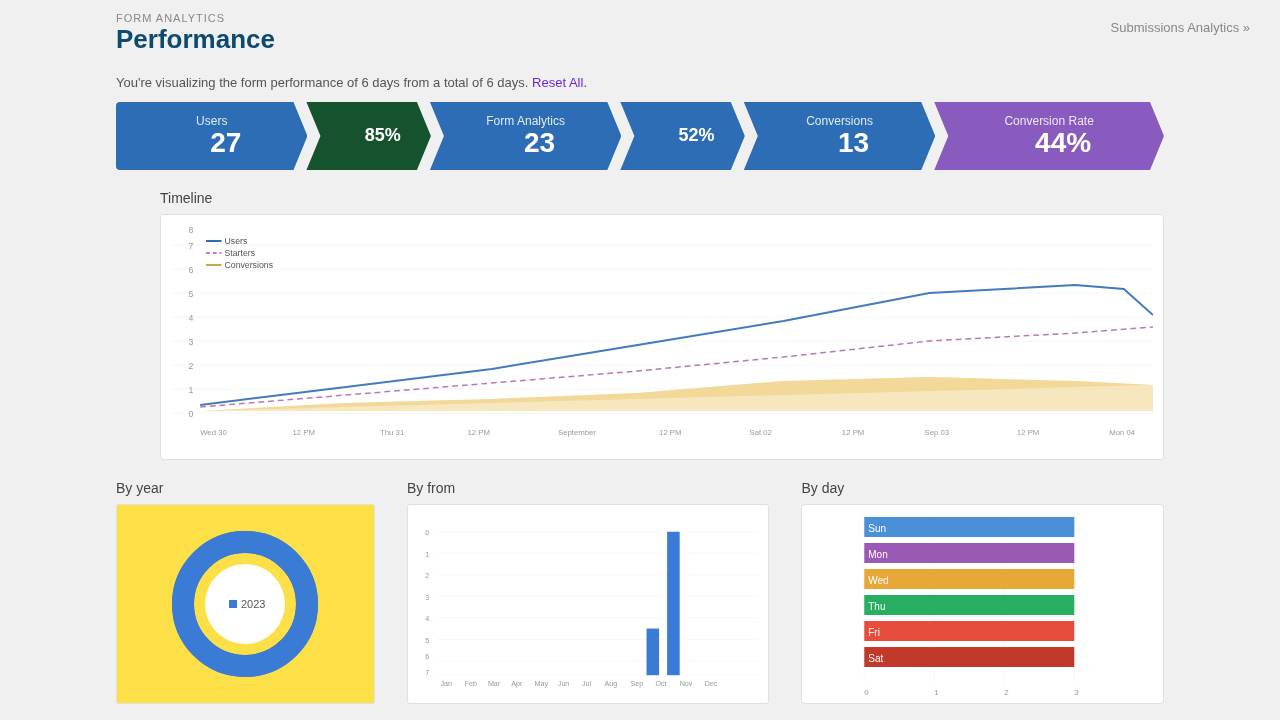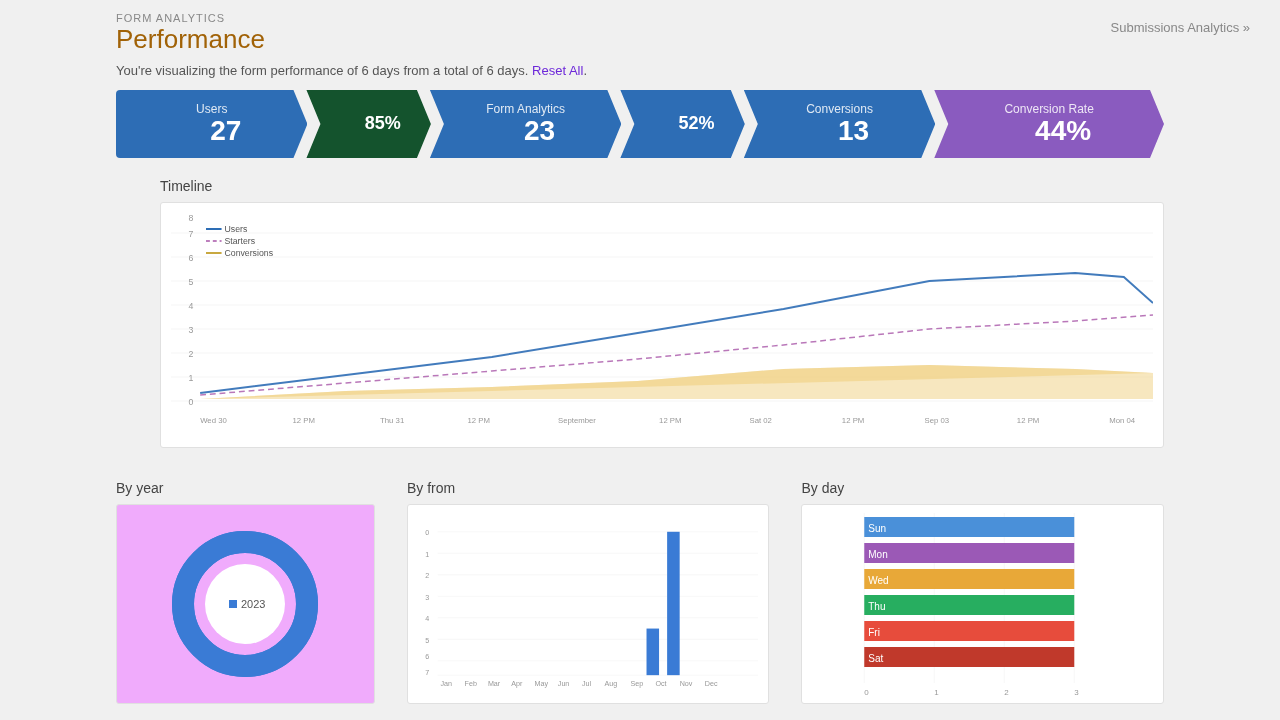--- a/index.html
+++ b/index.html
@@ -22,23 +22,23 @@
       background: #f0f0f0;
     }
     .form-analytics-label {
       font-size: 11px;
       color: #888;
       letter-spacing: 1px;
       text-transform: uppercase;
     }
     .page-title {
       font-size: 26px;
-      font-weight: 400;
-      color: #a16207;
-      margin-bottom: 8px;
+      font-weight: 700;
+      color: #0c4a6e;
+      margin-bottom: 20px;
     }
     .top-right {
       position: absolute;
       top: 20px;
       right: 30px;
       font-size: 13px;
       color: #888;
     }
     .top-right a {
       color: #888;
@@ -83,21 +83,21 @@
       opacity: 0.85;
     }
     .stat-value {
       font-size: 28px;
       font-weight: bold;
       line-height: 1.1;
       margin-left: 28px;
     }
     
     .section {
-      margin: 0 116px 32px 116px;
+      margin: 0 116px 20px 116px;
       padding-left: 44px;
     }
     .section-title {
       font-size: 14px;
       color: #444;
       margin-bottom: 8px;
     }
     .chart-container {
       background: white;
       border: 1px solid #e0e0e0;
@@ -113,21 +113,21 @@
     
     .bottom-row {
       display: flex;
       margin: 0 116px 20px 116px;
       gap: 32px;
     }
     .by-year { flex: 1; }
     .by-month { flex: 1.4; }
     .by-day { flex: 1.4; }
     .donut-container {
-      background: #f0abfc;
+      background: #fde047;
       border: 1px solid #e0e0e0;
       border-radius: 3px;
       padding: 10px;
       display: flex;
       align-items: center;
       justify-content: center;
       height: 200px;
     }
     .bar-chart-container {
       background: white;

